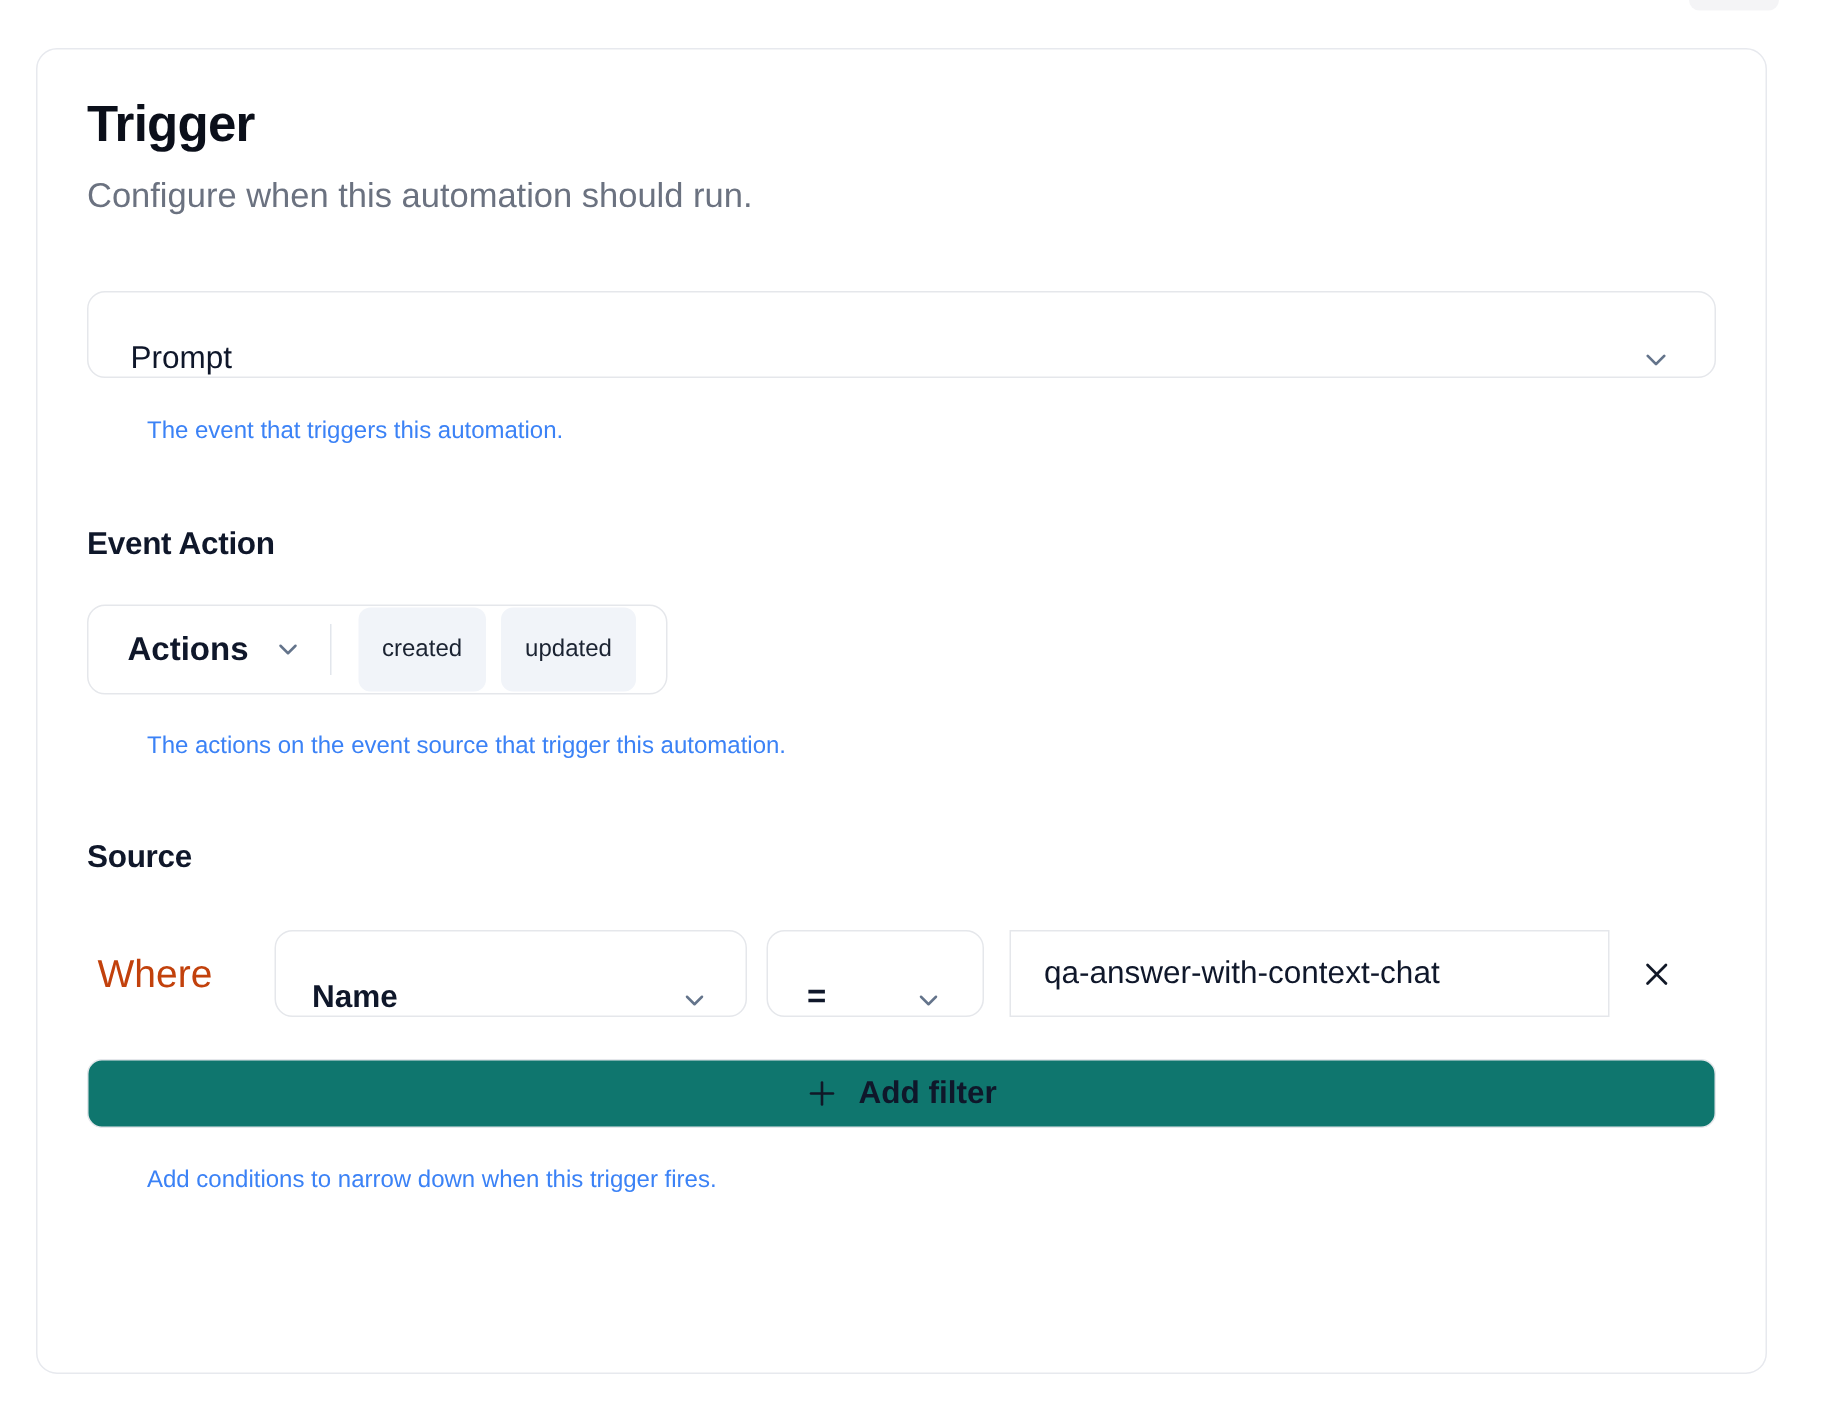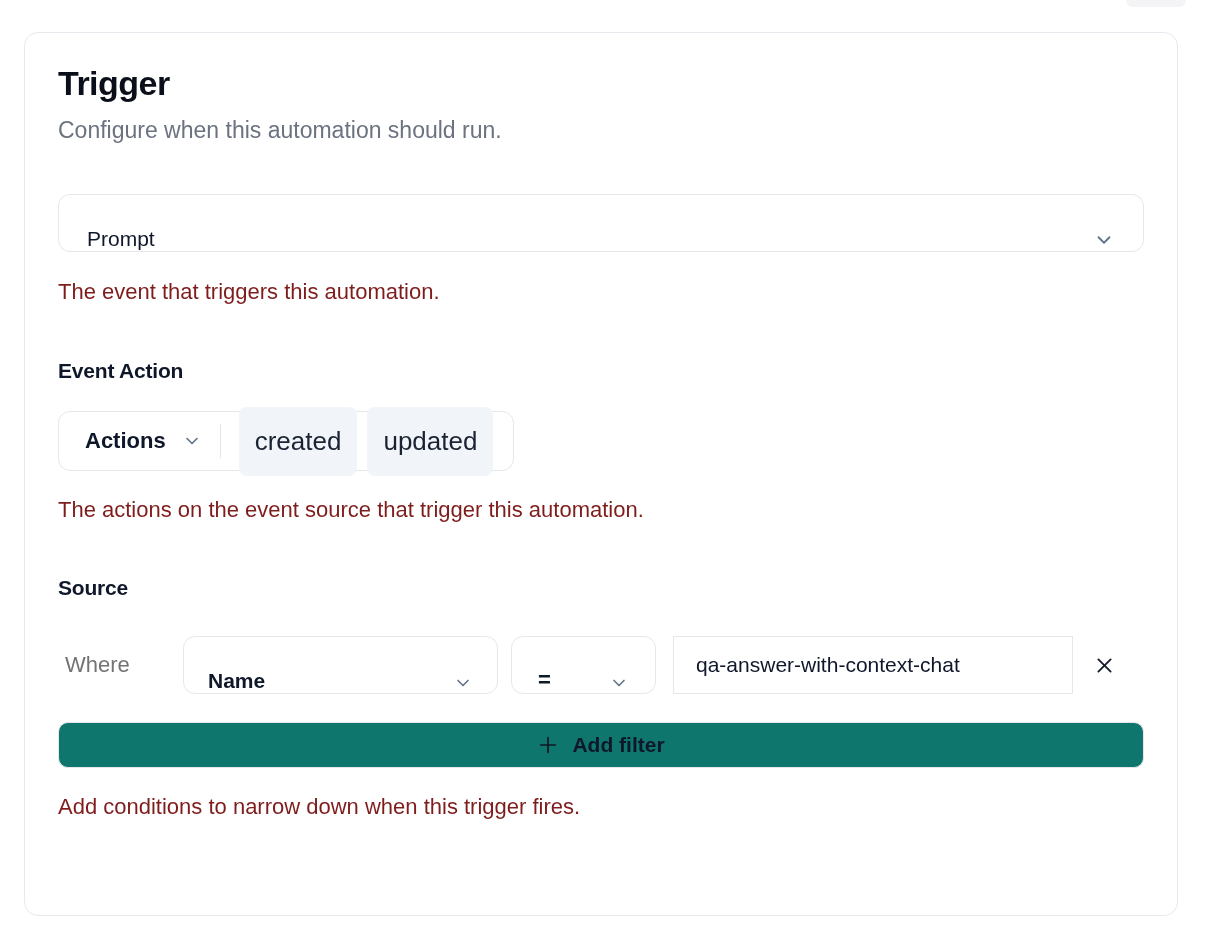--- a/index.html
+++ b/index.html
@@ -26,21 +26,21 @@
   .title {
     font-size: 34px; font-weight: 700; line-height: 1.18;
     color: #0b0f1a; letter-spacing: -0.5px;
     margin-bottom: 14px;
   }
   .subtitle { font-size: 23px; color: #6b7280; margin-bottom: 50px; }
   .field-label {
     font-size: 21px; font-weight: 700; color: #0f172a;
     margin-bottom: 29px; letter-spacing: -0.2px;
   }
-  .helper { font-size: 22px; color: #7f1d1d; }
+  .helper { font-size: 16px; color: #3b82f6; margin-left: 40px; }
   .helper.mb-lg { margin-bottom: 54px; }
   .helper.mb-md { margin-bottom: 53px; }
 
   .select {
     display: flex; align-items: flex-end; justify-content: space-between;
     height: 58px; border: 1px solid #e5e7eb; border-radius: 12px;
     background: #fff; cursor: pointer;
   }
   .select-full { width: 100%; padding: 0 28px; margin-bottom: 27px; }
   .select-text { font-size: 21px; color: #0f172a; }
@@ -53,26 +53,26 @@
     height: 60px; padding: 0 20px 0 26px;
     border: 1px solid #e5e7eb; border-radius: 12px;
     background: #fff; margin-bottom: 26px;
   }
   .actions-trigger { display: flex; align-items: center; gap: 16px; cursor: pointer; }
   .actions-label { font-size: 22px; font-weight: 700; color: #0f172a; }
   .v-divider { width: 1px; height: 34px; background: #e2e6ec; margin: 0 18px; }
   .chips { display: flex; gap: 10px; }
   .chip {
     background: #f1f4f9; color: #1b2332;
-    font-size: 26px; padding: 19px 16px; border-radius: 8px;
+    font-size: 16px; padding: 19px 16px; border-radius: 8px;
   }
 
   .filter-label { margin-bottom: 36px; }
   .filter-row { display: flex; align-items: center; margin-bottom: 28px; }
-  .where-label { font-size: 22px; color: #737373; margin-left: 7px; width: 118px; }
+  .where-label { font-size: 26px; color: #c2410c; margin-left: 7px; width: 118px; }
   .select-name { width: 315px; padding: 0 24px; font-weight: 700; }
   .select-name .select-text { font-weight: 600; }
   .select-op { width: 145px; margin-left: 13px; padding: 0 26px; }
   .select-op .select-text { font-weight: 700; font-size: 22px; }
   .value-input {
     margin-left: 17px; width: 400px; height: 58px;
     border: 1px solid #e5e7eb; border-radius: 0;
     font-family: "Liberation Sans", sans-serif;
     font-size: 21px; color: #0f172a; padding: 0 22px;
     outline: none; background: #fff;

